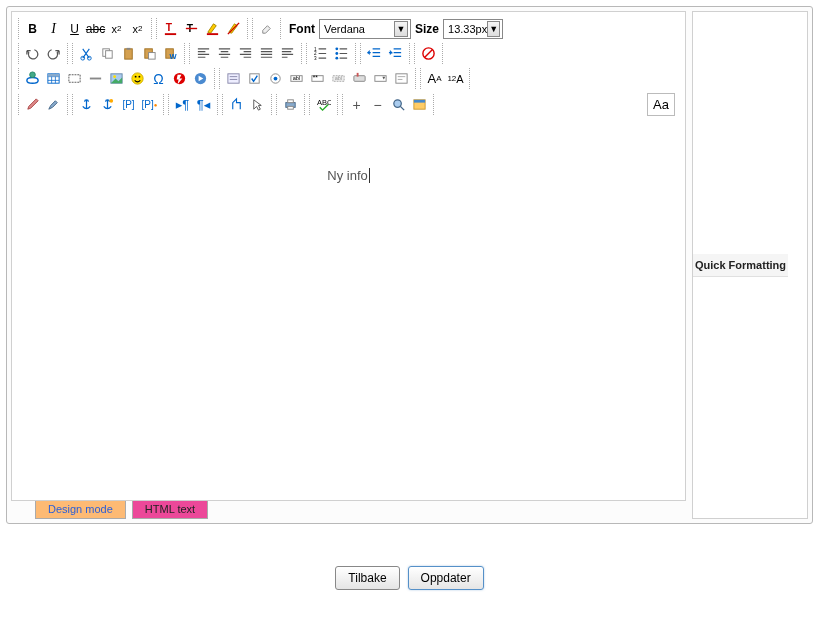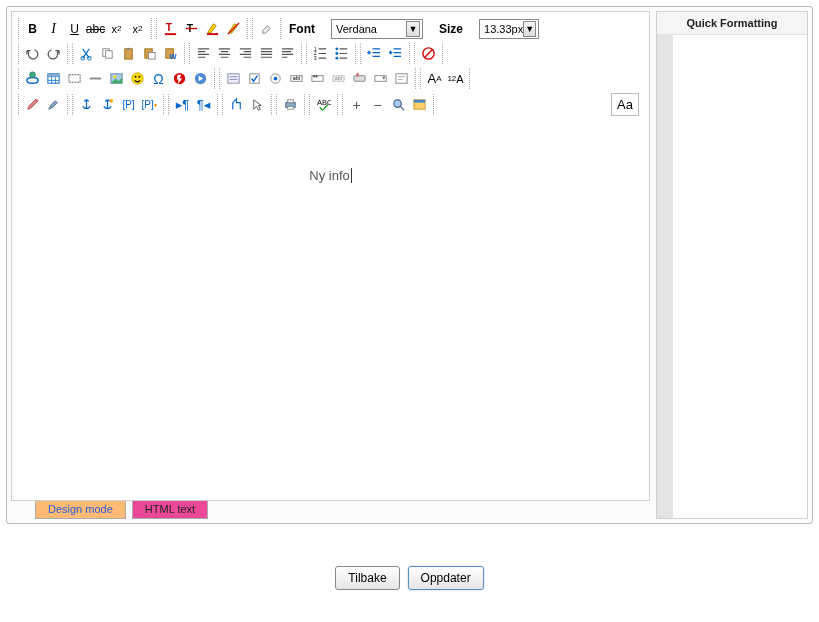--- a/index.html
+++ b/index.html
@@ -6,34 +6,34 @@
 body { font-family: Verdana, Arial, sans-serif; font-size: 11px; background: #fff; }
 .outer-panel { width: 819px; height: 622px; padding: 6px; }
 .main-frame { border: 1px solid #b8b8b8; border-radius: 3px; height: 518px; padding: 4px; display: flex; gap: 6px; background: #fcfcfc; }
 .editor-column { flex: 1; display: flex; flex-direction: column; }
 .editor-panel { border: 1px solid #d0d0d0; background: #fff; flex: 1; display: flex; flex-direction: column; }
 .toolbar-area { padding: 4px 6px; }
 .tool-row { display: flex; align-items: center; gap: 2px; padding: 2px 0; flex-wrap: wrap; }
 .tool-group { display: flex; align-items: center; border-left: 1px dotted #aaa; border-right: 1px dotted #aaa; padding: 0 3px; margin-right: 2px; }
 .tool-btn { width: 21px; height: 21px; display: flex; align-items: center; justify-content: center; cursor: pointer; border-radius: 2px; font-size: 12px; font-family: Arial; }
 .tool-btn svg { width: 15px; height: 15px; }
-.font-ctrl { display: flex; align-items: center; gap: 16px; margin-left: 4px; }
+.font-ctrl { display: flex; align-items: center; gap: 4px; margin-left: 4px; }
 .font-lbl { font-weight: bold; font-size: 12px; }
 .dd { border: 1px solid #888; background: #fff; height: 20px; display: flex; align-items: center; padding: 0 2px 0 4px; font-size: 11px; cursor: pointer; }
 .dd-font { width: 92px; }
 .dd-size { width: 60px; }
 .dd-arrow { margin-left: auto; width: 14px; height: 16px; border: 1px solid #888; background: linear-gradient(#f5f5f5,#ddd); display: flex; align-items: center; justify-content: center; font-size: 9px; }
 .aa-box { border:1px solid #bbb; padding:3px 5px; font-size:13px; margin-left:auto; margin-right:4px; cursor:default; }
 .content-area { flex: 1; padding: 10px; position: relative; }
 .content-text { text-align: center; color: #555; font-size: 13px; padding-top: 36px; }
 .cursor-line { display:inline-block; border-right:1px solid #333; padding-right:1px; }
 .mode-tabs { display: flex; gap: 6px; margin-top: 0; margin-left: 24px; }
 .mode-tab { border: 1px solid #aaa; border-top: none; background: #ec4899; padding: 2px 12px 3px; font-size: 11px; cursor: pointer; color: #222; }
 .mode-tab.active { background: #fdba74; color: #2a5fd8; font-weight: normal; }
-.qf-panel { width: 152px; border: 1px solid #d0d0d0; background: #fff; display:flex; flex-direction:column; }
+.qf-panel { width: 116px; border: 1px solid #d0d0d0; background: #fff; display:flex; flex-direction:row;align-items:center; }
 .qf-header { text-align: center; font-weight: bold; font-size: 11px; padding: 5px 2px; background:#f5f5f5; border-bottom:1px solid #e0e0e0; color:#222; }
 .qf-list { flex:1; overflow:auto; position:relative; }
 .qf-item { padding: 7px 8px; border-bottom: 1px solid #f0f0f0; cursor: pointer; font-size: 12px; }
 .qf-none { font-weight: bold; background:#eaeef5; }
 .qf-bolditalic { color: #c07818; font-weight: bold; font-style: italic; }
 .qf-alert { color: #d8321a; font-weight: bold; }
 .qf-style2 { color: #2a5fa8; }
 .qf-style3 { color: #8a5a3a; }
 .qf-style4 { color: #e8a850; }
 .qf-sans { font-size: 15px; font-family: Arial; }

